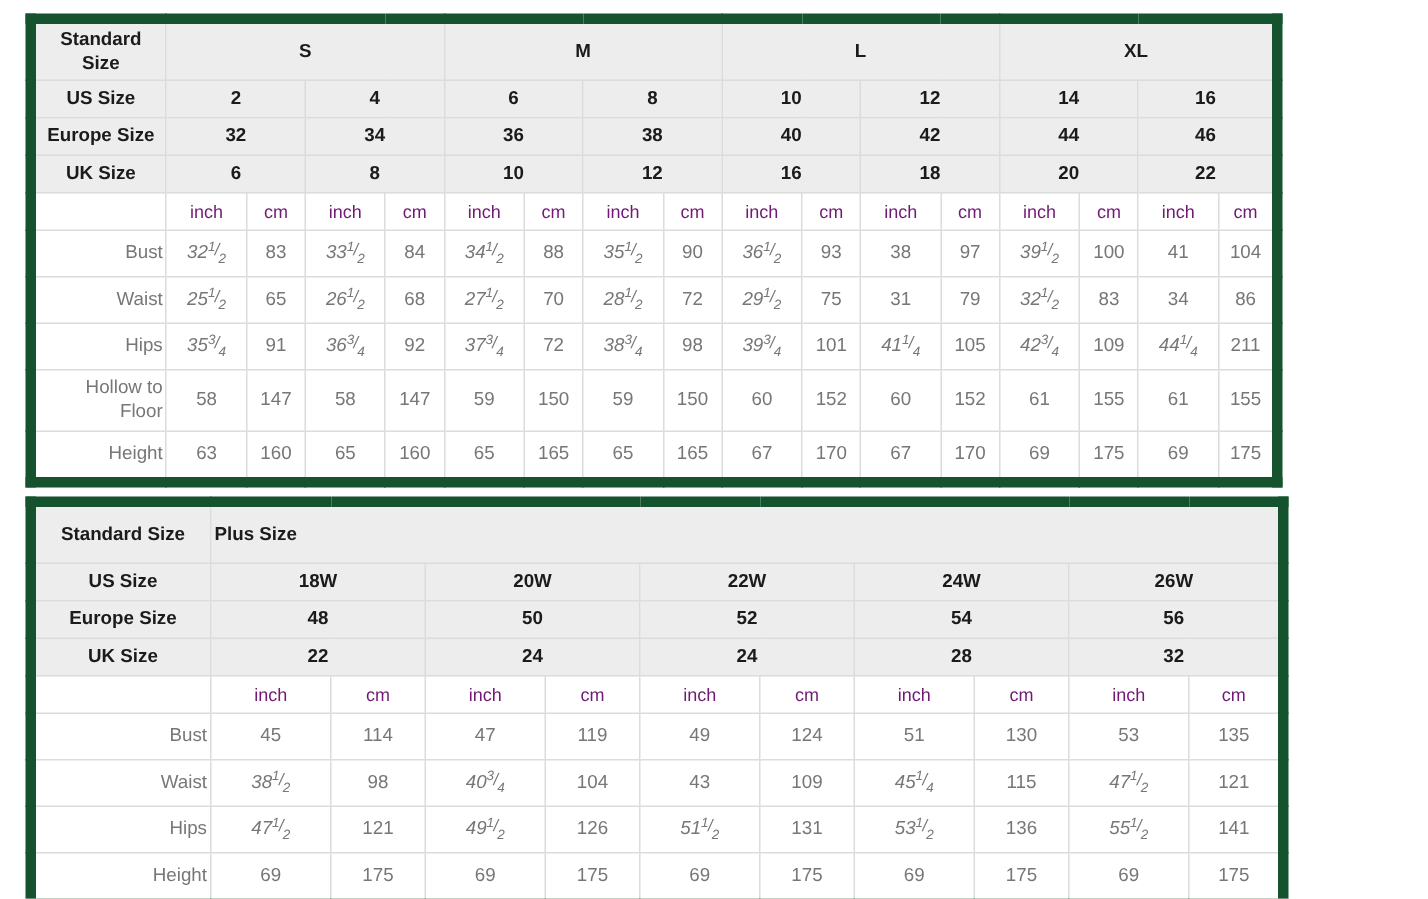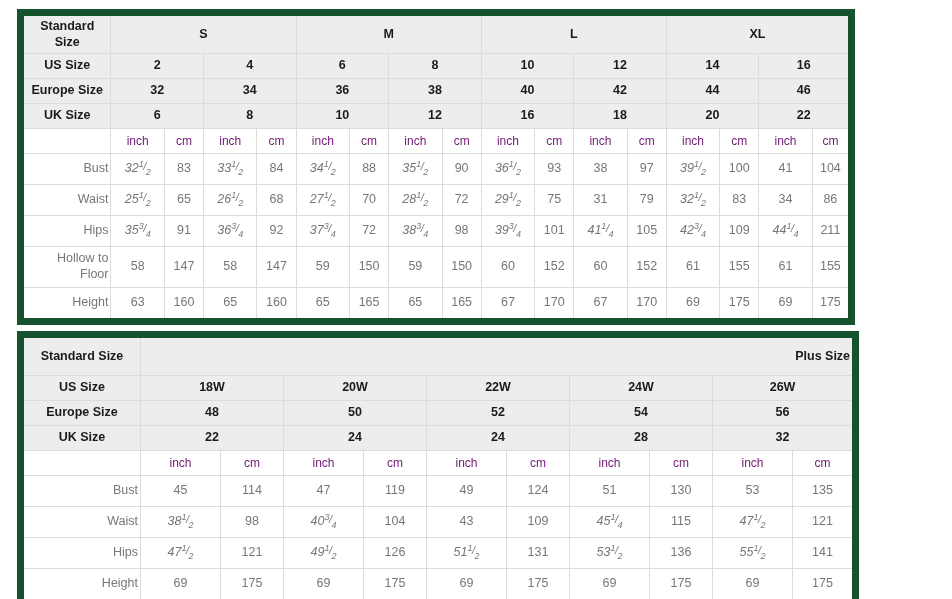--- a/index.html
+++ b/index.html
@@ -288,21 +288,21 @@
       <col style="width:80px">
         <col style="width:63px">
       <col style="width:80px">
         <col style="width:63px">
       <col style="width:80px">
         <col style="width:63px">
     </colgroup>
     <tbody id="plus-body">
         <tr class="h-std">
           <td class="hdr">Standard Size</td>
-          <td class="hdr" colspan="10" style="text-align:right">Plus Size</td>
+          <td class="hdr" colspan="10" style="text-align:left">Plus Size</td>
         </tr>
         <tr class="h-row">
           <td class="hdr">US Size</td>
           <td class="hdr" colspan="2">18W</td>
           <td class="hdr" colspan="2">20W</td>
           <td class="hdr" colspan="2">22W</td>
           <td class="hdr" colspan="2">24W</td>
           <td class="hdr" colspan="2">26W</td>
         </tr>
         <tr class="h-row">

